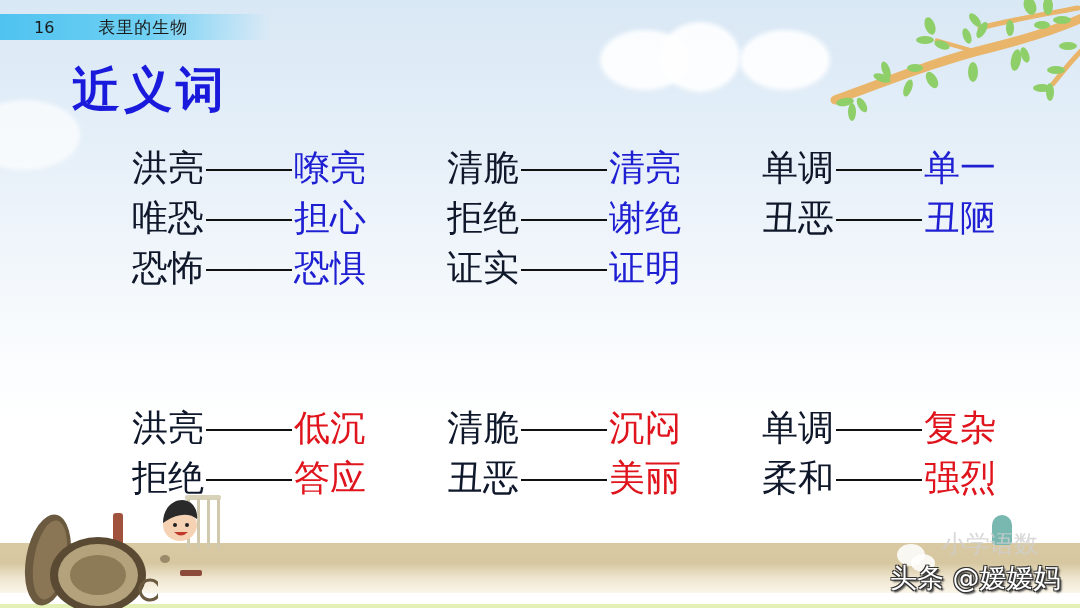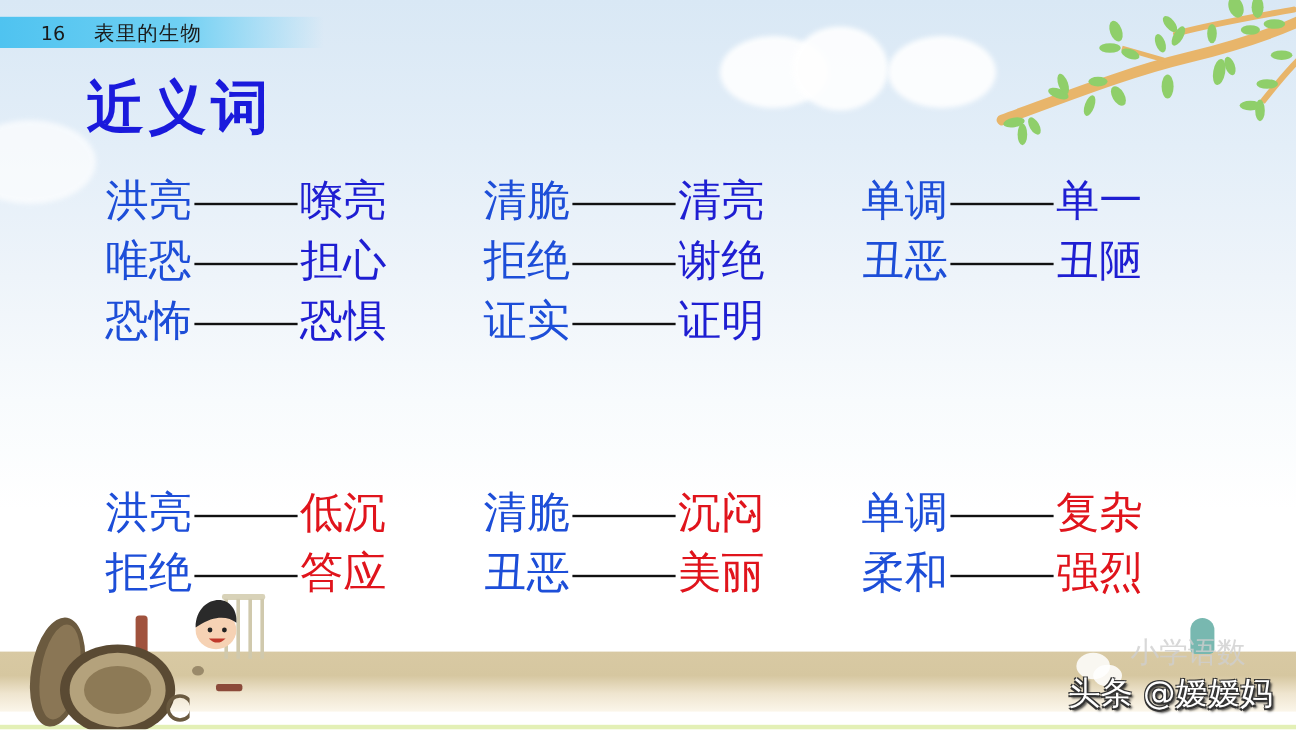--- a/index.html
+++ b/index.html
@@ -10,42 +10,42 @@
     }
     .slide { position:absolute; inset:0; }
 
     
     .cloud { position:absolute; background:#ffffff; border-radius:50%; opacity:0.9; filter:blur(2px); }
 
     
     .header-bar {
       position:absolute; left:0; top:14px; width:270px; height:26px;
       background: linear-gradient(90deg, #4fc3f0 0%, #6fd0f3 55%, rgba(140,215,245,0.6) 80%, rgba(180,225,245,0) 100%);
-      display:flex; align-items:center;
+      display:flex; align-items:center;gap:20px;
     }
     .header-num { margin-left:34px; font-size:16px; color:#1a1a1a; }
     .header-title { margin-left:24px; font-size:17px; color:#1a1a1a; letter-spacing:1px; }
 
     
     .branch { position:absolute; right:0; top:0; width:260px; height:130px; }
 
     
     .section-title {
       position:absolute; left:72px; font-size:48px; font-weight:bold; letter-spacing:4px;
     }
     .syn-title { top:58px; color:#1a1adc; }
     .ant-title { top:323px; color:#e0141c; }
 
     
     .word-grid { position:absolute; left:88px; }
     .syn-grid { top:143px; }
     .ant-grid { top:403px; }
     .word-row { display:flex; height:50px; align-items:center; }
     .pair { display:flex; align-items:center; width:315px; font-size:36px; line-height:50px; }
-    .w-src { color:#1d4ed8; }
+    .w-src { color:#0f172a;margin-left:44px; }
     .dash { display:inline-block; width:86px; height:2px; background:#111; margin:0 2px; position:relative; top:2px; }
     .w-syn { color:#1e1ed2; }
     .w-ant { color:#e0141c;text-align:center; }
 
     
     .table-band {
       position:absolute; left:0; right:0; top:543px; height:50px;
       background: linear-gradient(180deg, #d8c9a3 0%, #d6c7a0 40%, #efe5cf 70%, #fbf6ea 100%);
     }
     .table-edge { position:absolute; left:0; right:0; top:604px; height:4px; background:#e3f0b6; }

